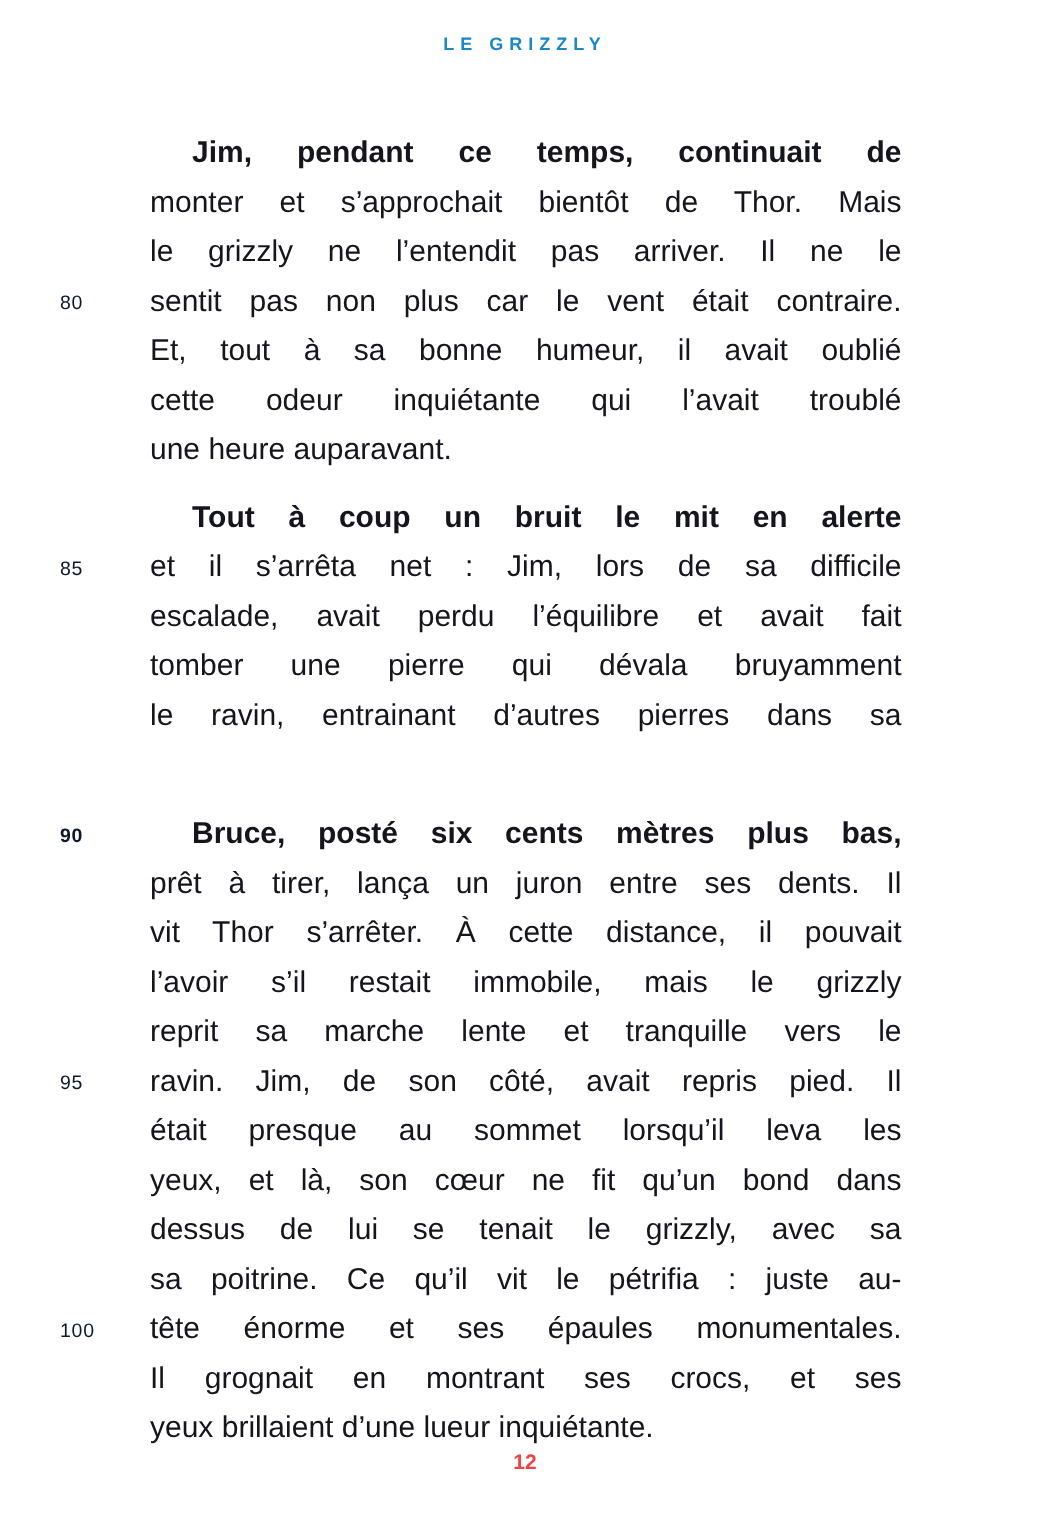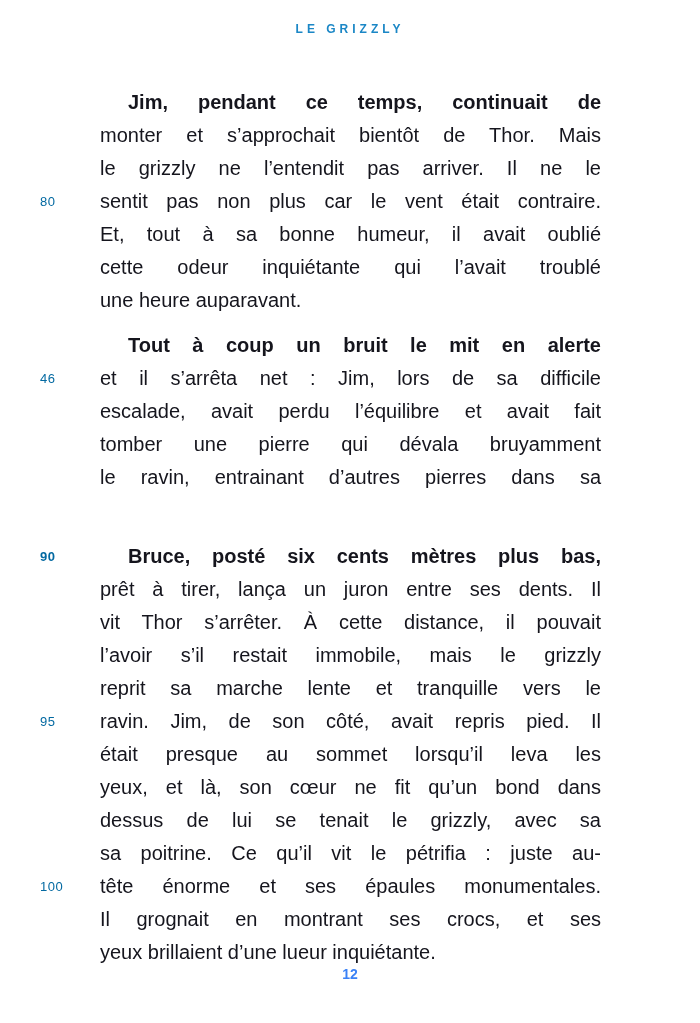--- a/index.html
+++ b/index.html
@@ -40,28 +40,28 @@
   }
   .line.last { text-align-last: left; }
   .line.first { padding-left: 28px; font-weight: bold; }
   .lineno {
     position: absolute;
     left: -60px; top: 1px;
     width: 34px;
     text-align: right;
     font-size: 13px;
     line-height: 31px;
-    color: #0369a1;
+    color: #0f172a;
     letter-spacing: 0.5px;
   }
   .page-number {
     position: absolute;
     top: 966px; left: 0; width: 100%;
     text-align: center;
-    color: #3b82f6;
+    color: #ef4444;
     font-size: 14px;
     font-weight: bold;
   }
 </style>
 </head>
 <body>
 
 <div class="page">
 
   <div class="running-head">LE GRIZZLY</div>
@@ -73,21 +73,21 @@
       <div class="line"><span>monter et s’approchait bientôt de Thor. Mais</span></div>
       <div class="line"><span>le grizzly ne l’entendit pas arriver. Il ne le</span></div>
       <div class="line"><span class="lineno">80</span><span>sentit pas non plus car le vent était contraire.</span></div>
       <div class="line"><span>Et, tout à sa bonne humeur, il avait oublié</span></div>
       <div class="line"><span>cette odeur inquiétante qui l’avait troublé</span></div>
       <div class="line last"><span>une heure auparavant.</span></div>
     </div>
 
     <div class="para">
       <div class="line first"><span>Tout à coup un bruit le mit en alerte</span></div>
-      <div class="line"><span class="lineno">46</span><span>et il s’arrêta net : Jim, lors de sa difficile</span></div>
+      <div class="line"><span class="lineno">85</span><span>et il s’arrêta net : Jim, lors de sa difficile</span></div>
       <div class="line"><span>escalade, avait perdu l’équilibre et avait fait</span></div>
       <div class="line"><span>tomber une pierre qui dévala bruyamment</span></div>
       <div class="line"><span>le ravin, entrainant d’autres pierres dans sa</span></div>
     </div>
 
     <div class="para">
       <div class="line first"><span class="lineno">90</span><span>Bruce, posté six cents mètres plus bas,</span></div>
       <div class="line"><span>prêt à tirer, lança un juron entre ses dents. Il</span></div>
       <div class="line"><span>vit Thor s’arrêter. À cette distance, il pouvait</span></div>
       <div class="line"><span>l’avoir s’il restait immobile, mais le grizzly</span></div>

